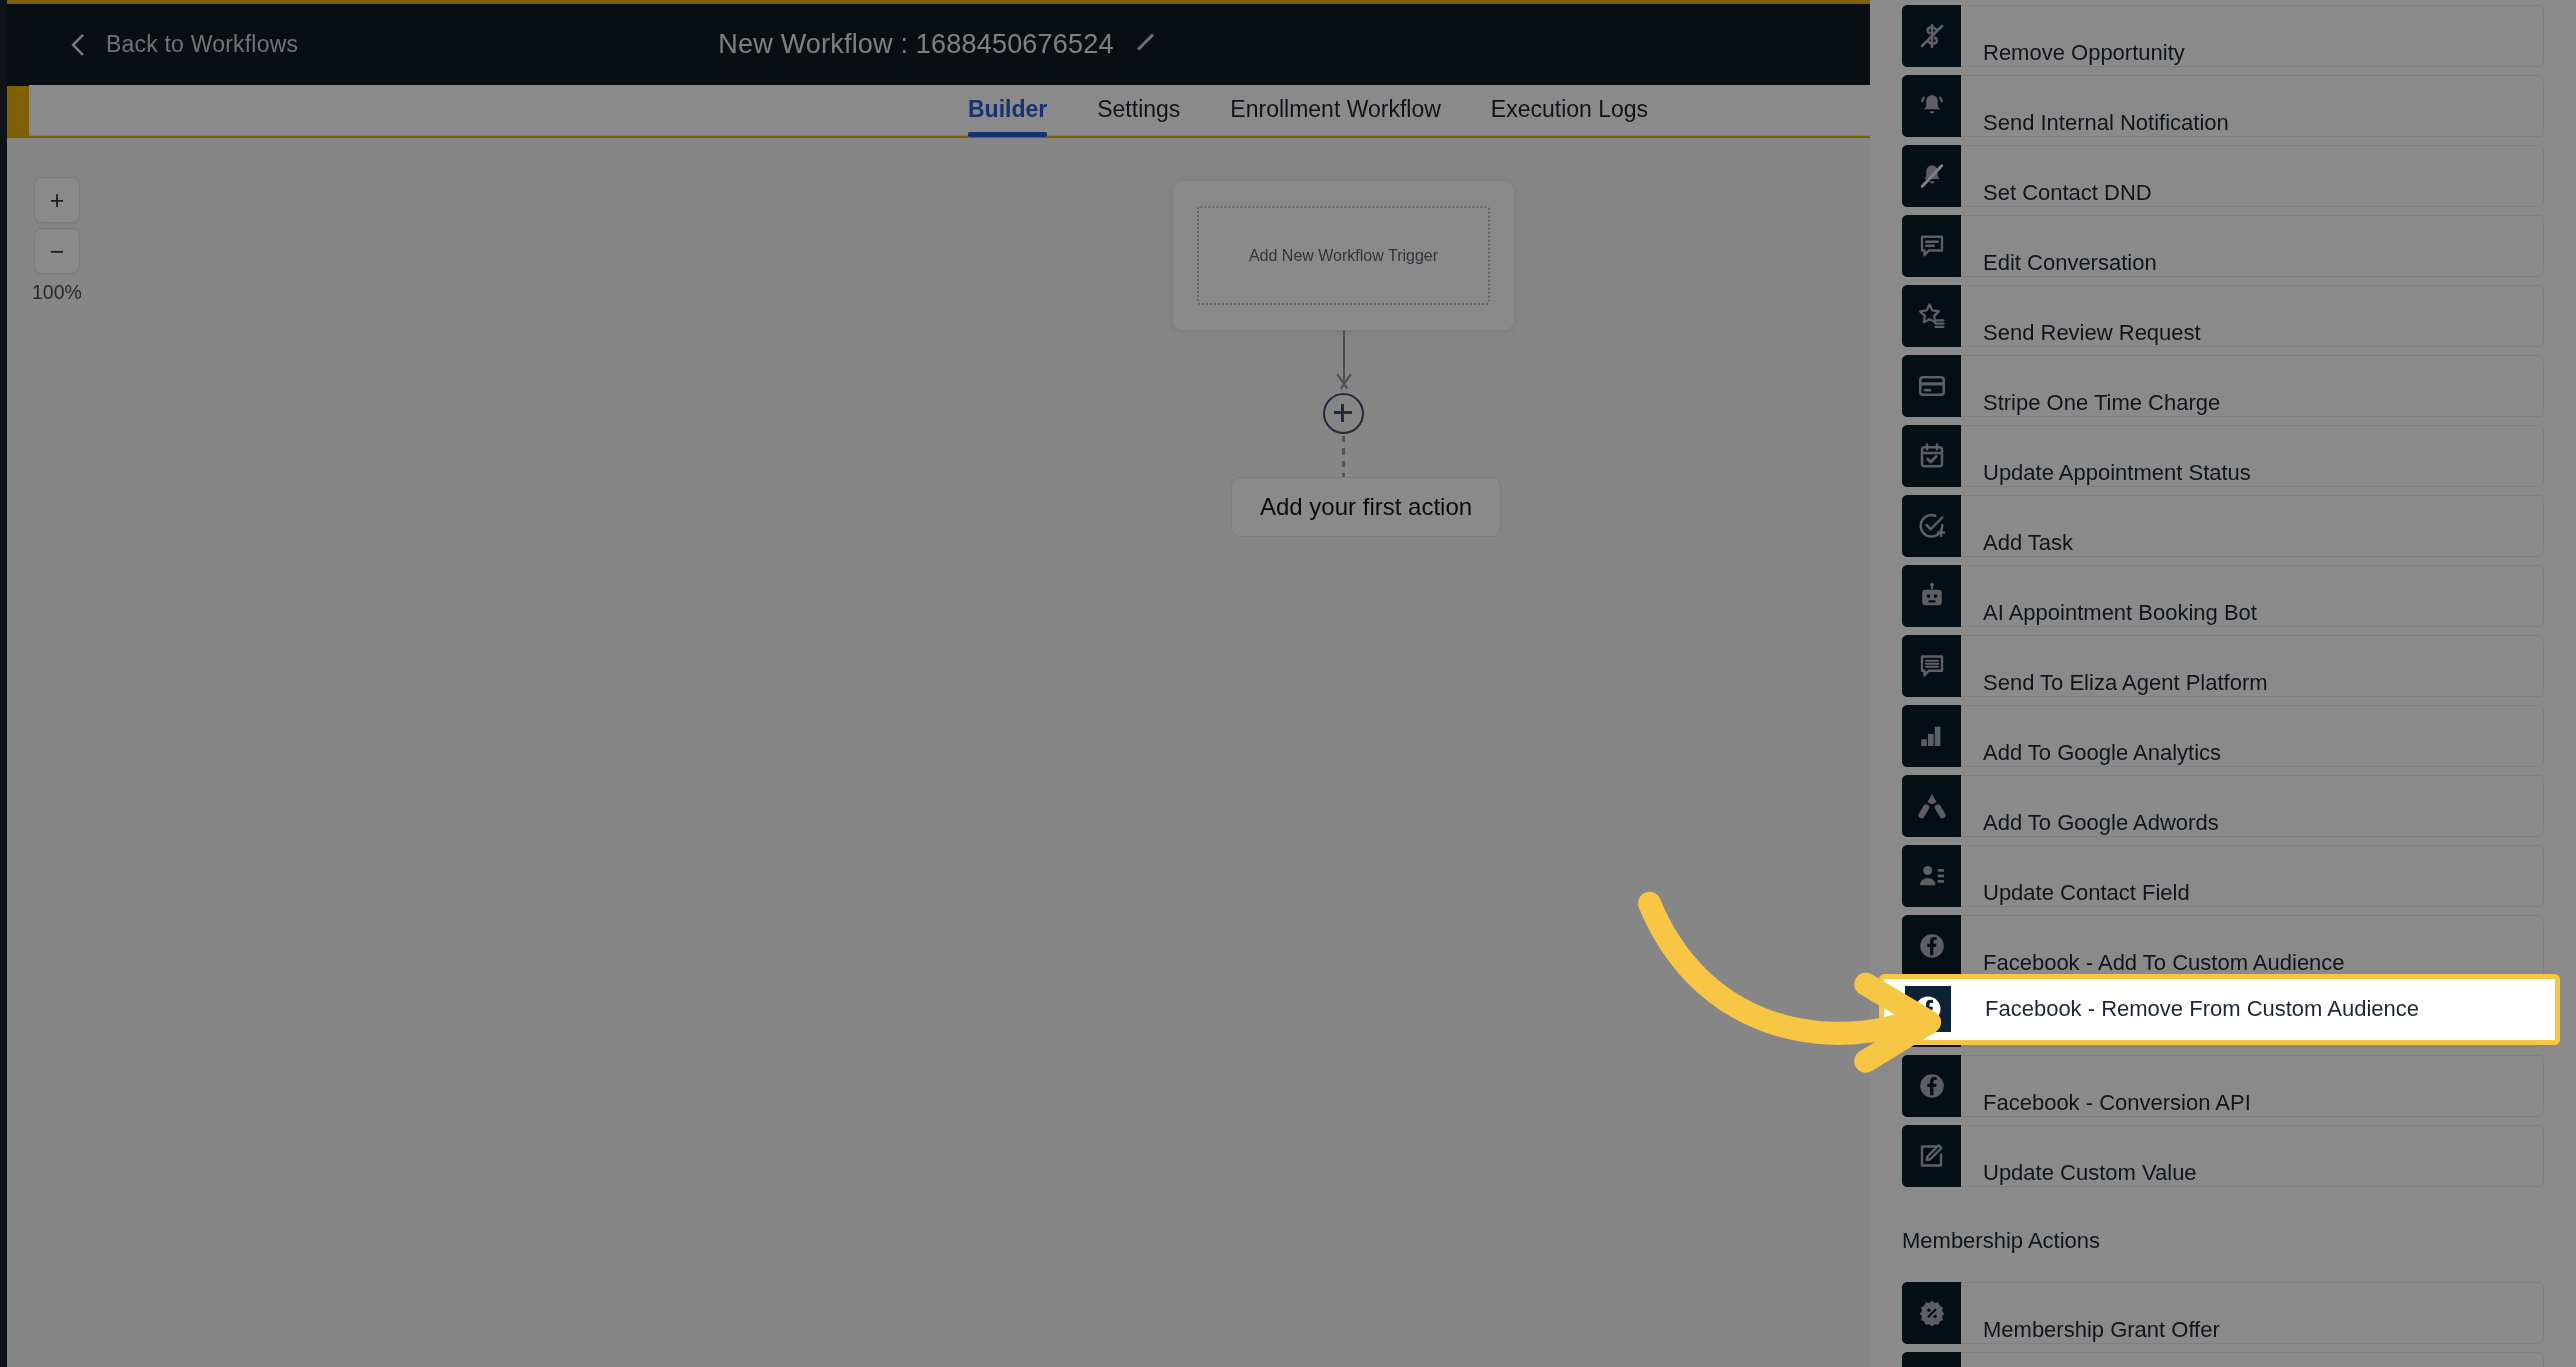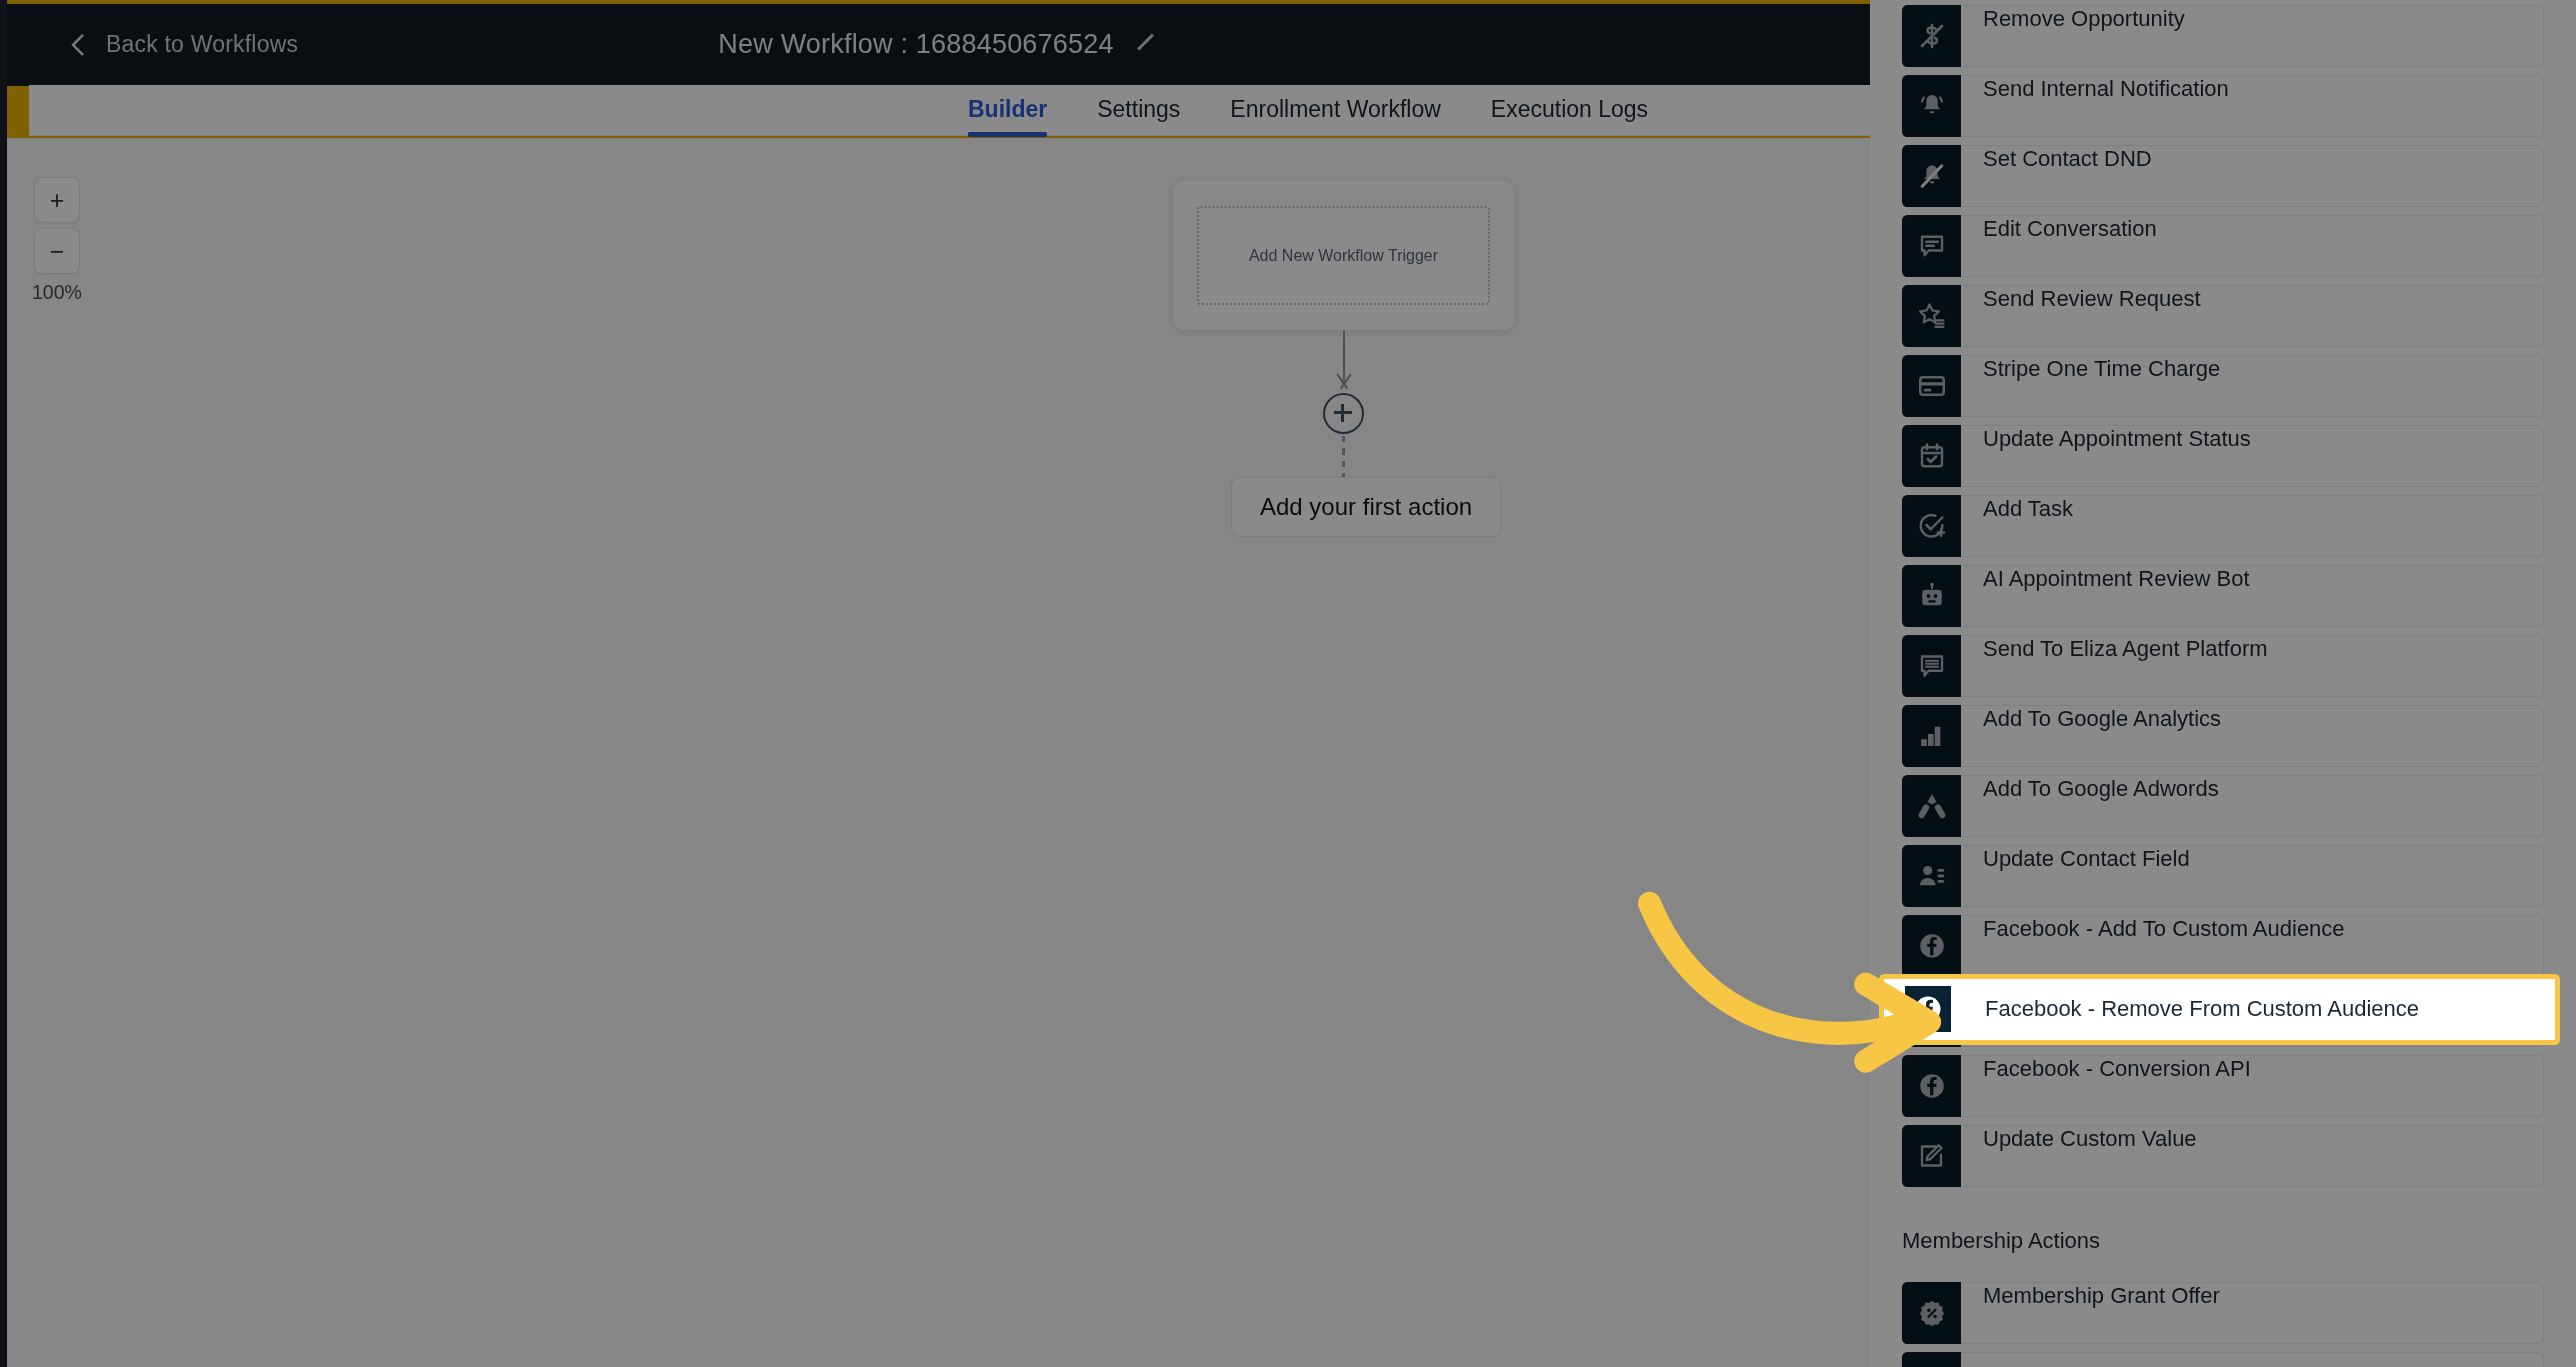--- a/index.html
+++ b/index.html
@@ -217,21 +217,21 @@
   }
   .panel-scroll { position: relative; padding: 0; }
 
   .action-row {
     position: relative;
     margin: 0 32px 0 32px;
     height: 62px;
     background: #ffffff;
     border: 0.9px solid #e9eaec;
     border-radius: 5.3px;
-    display: flex; align-items: flex-start;
+    display: flex; align-items: flex-end;
     cursor: pointer;
   }
   .row-wrap { padding-top: 8px; }
   .row-wrap:first-child { padding-top: 5.3px; }
 
   .row-icon {
     position: absolute; left: -0.9px; top: -0.9px;
     width: 59px; height: 62px;
     background: #081c27;
     border-radius: 5.3px 0 0 5.3px;
@@ -442,21 +442,21 @@
             <span class="row-icon">
               <svg viewBox="0 0 24 24">
                 <rect x="4.2" y="7" width="15.6" height="12.4" rx="2.4" fill="#aab1b8"></rect>
                 <circle cx="9.2" cy="12" r="1.5" fill="#081c27"></circle>
                 <circle cx="14.8" cy="12" r="1.5" fill="#081c27"></circle>
                 <rect x="9" y="15.4" width="6" height="1.8" rx=".9" fill="#081c27"></rect>
                 <rect x="11.1" y="3.2" width="1.8" height="3.4" rx=".9" fill="#aab1b8"></rect>
                 <circle cx="12" cy="2.8" r="1.5" fill="#aab1b8"></circle>
               </svg>
             </span>
-            <span class="row-label">AI Appointment Review Bot</span>
+            <span class="row-label">AI Appointment Booking Bot</span>
           </div>
         </div>
         <div class="row-wrap">
           <div class="action-row">
             <span class="row-icon">
               <svg viewBox="0 0 24 24" fill="none" stroke="#aab1b8" stroke-width="1.9" stroke-linejoin="round" stroke-linecap="round">
                 <path d="M4 4.4h16v11.4H9.2L6 19.6v-3.8H4z"></path>
                 <path stroke-width="1.7" d="M7.2 7.8h9.6M7.2 10.2h9.6M7.2 12.6h9.6"></path>
               </svg>
             </span>

